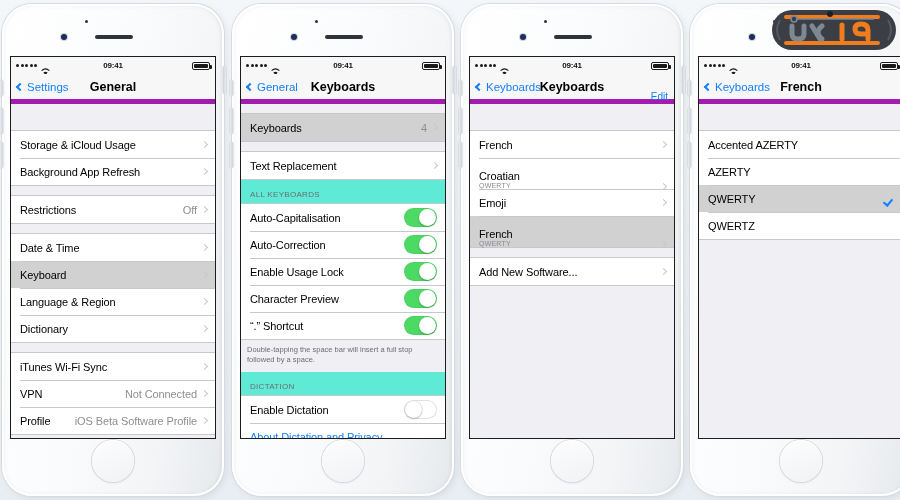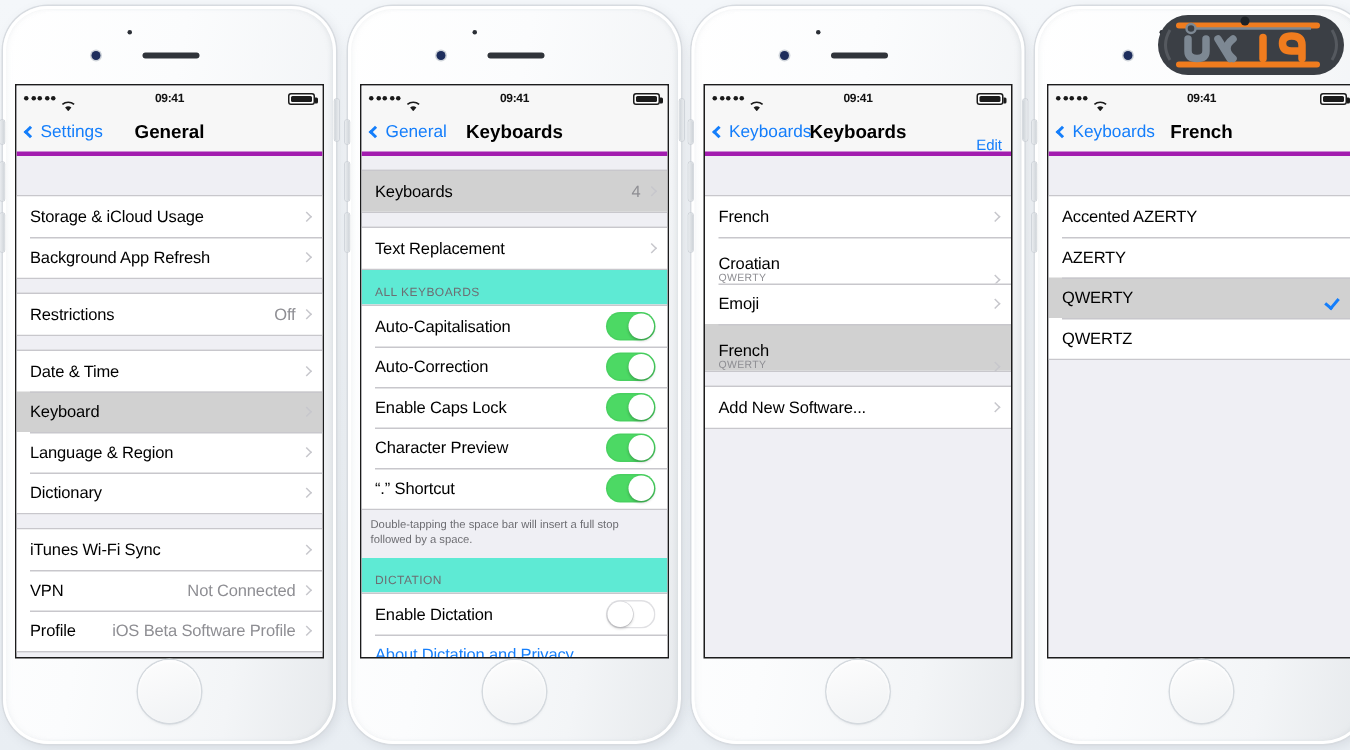--- a/index.html
+++ b/index.html
@@ -122,21 +122,21 @@
   .sb-batt:after {
     content:""; position:absolute; right:-3px; top:2px;
     width:2px; height:4px; background:#1a1a1a; border-radius:0 1px 1px 0;
   }
   .sb-batt i { display:block; height:100%; width:100%; background:#1a1a1a; border-radius:1px; }
 
   
   .navbar {
     height: 30px;
     background: #f7f7f7;
-    border-bottom: 3px solid #a21caf;
+    border-bottom: 5px solid #a21caf;
     display: flex; align-items: center;
     position: relative;
     padding: 0 6px;
   }
   .nav-back {
     display: flex; align-items: center;
     color: #147efb; font-size: 11.5px;
     white-space: nowrap;
     z-index: 2;
   }
@@ -404,21 +404,21 @@
                   <i></i>
                 </span>
               </div>
               <div class="row">
                 <div class="row-label">Auto-Correction</div>
                 <span class="toggle">
                   <i></i>
                 </span>
               </div>
               <div class="row">
-                <div class="row-label">Enable Caps Lock</div>
+                <div class="row-label">Enable Usage Lock</div>
                 <span class="toggle">
                   <i></i>
                 </span>
               </div>
               <div class="row">
                 <div class="row-label">Character Preview</div>
                 <span class="toggle">
                   <i></i>
                 </span>
               </div>

